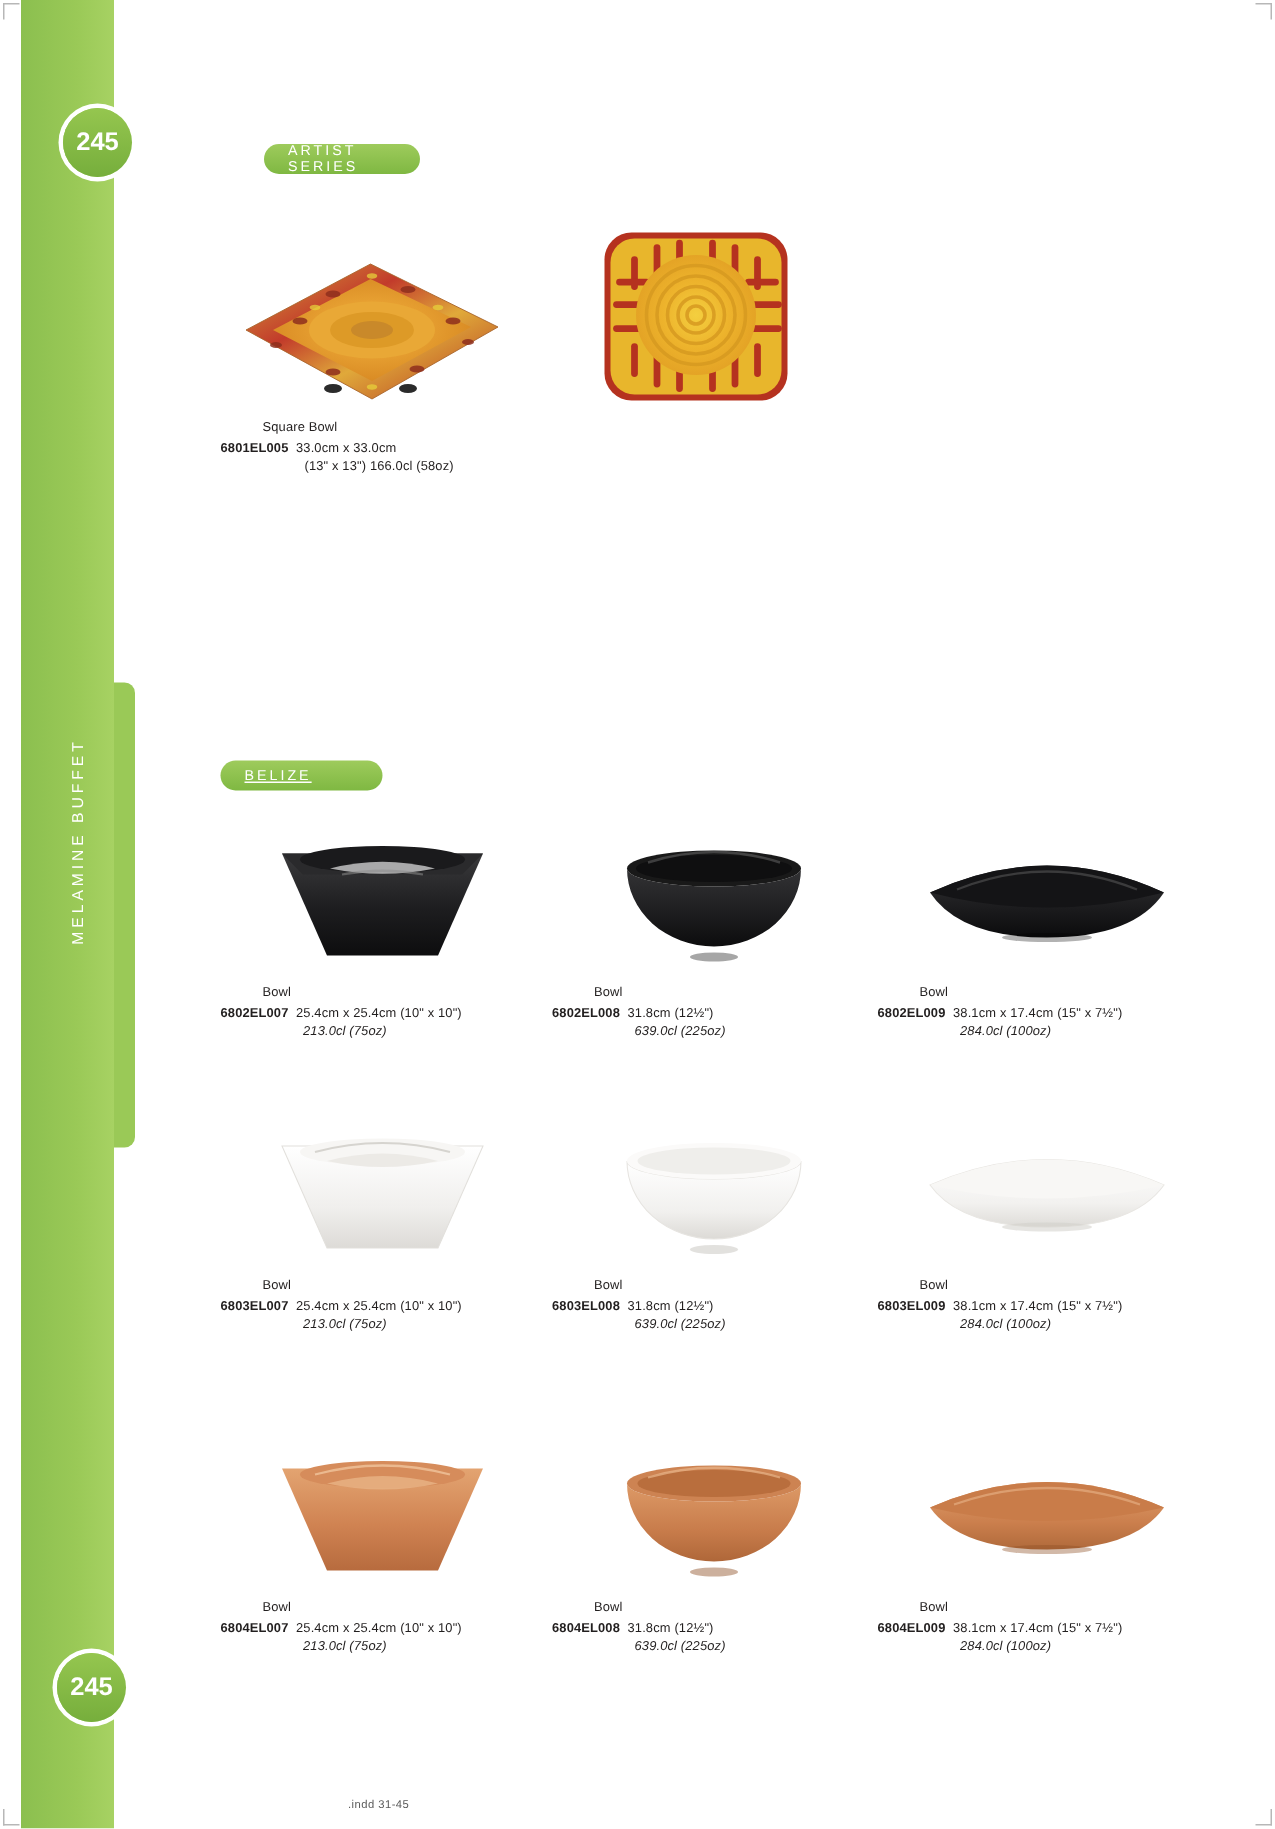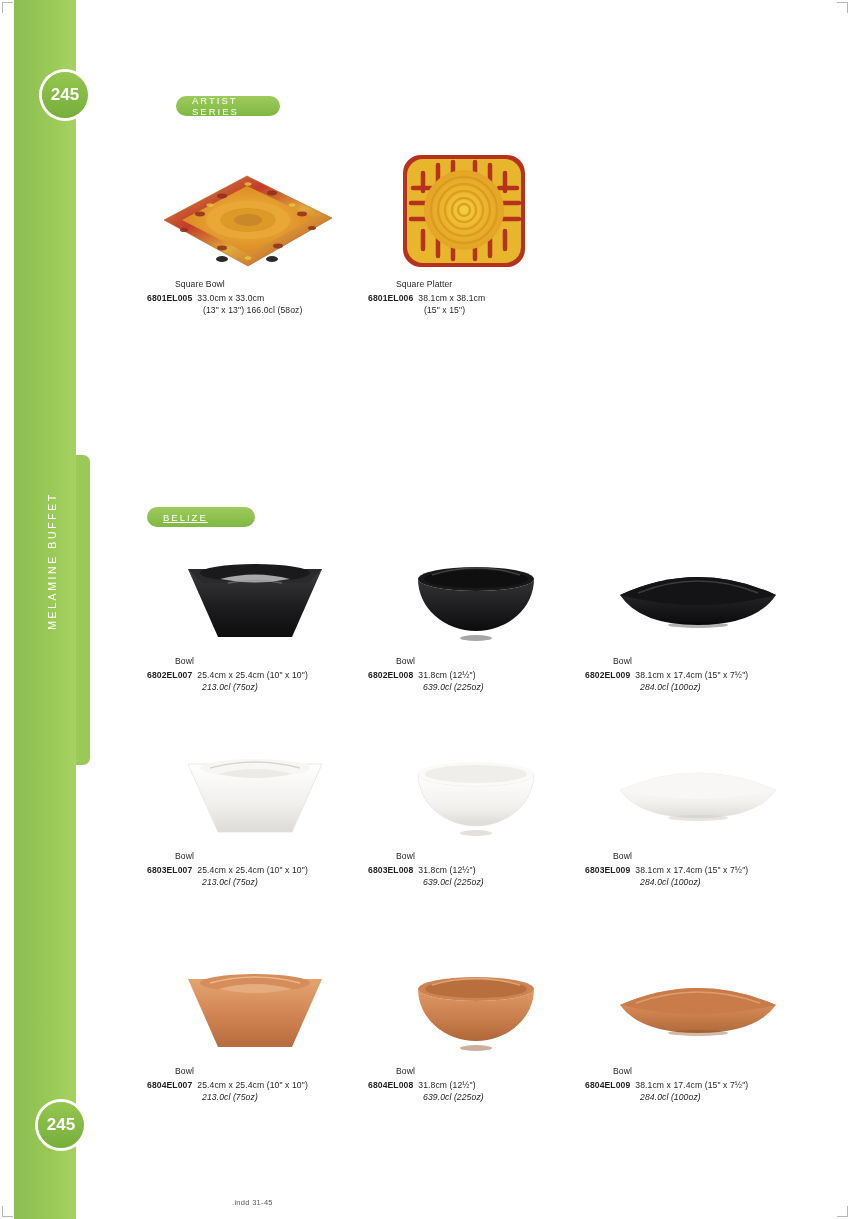--- a/index.html
+++ b/index.html
@@ -251,25 +251,20 @@
       <circle cx="71" cy="67" r="40" fill="url(#gSun2)"></circle>
       <g fill="none" stroke="#d79a20" stroke-width="2.4" opacity="0.85">
         <circle cx="71" cy="67" r="33"></circle>
         <circle cx="71" cy="67" r="26"></circle>
         <circle cx="71" cy="67" r="19"></circle>
         <circle cx="71" cy="67" r="12"></circle>
         <circle cx="71" cy="67" r="6"></circle>
       </g>
     </svg>
   </div>
-  <div class="caption">
-    <span class="cap-title">Square Platter</span>
-    <span class="cap-line"><span class="code">6801EL006</span>&nbsp;&nbsp;<span>38.1cm x 38.1cm</span></span>
-    <span class="cap-line cap-indent">(15" x 15")</span>
-  </div>
 </div>
 
 <div class="section-pill" id="pill-belize">BELIZE</div>
 
 <div class="cell" style="position:absolute; left:147px; top:535px; width:215px;">
   <div class="img-area">
     <svg width="150" height="110" viewBox="0 0 150 110">
       <defs>
         <linearGradient id="blkSq" x1="0" y1="0" x2="0" y2="1">
           <stop offset="0%" stop-color="#3a3a3c"></stop>

